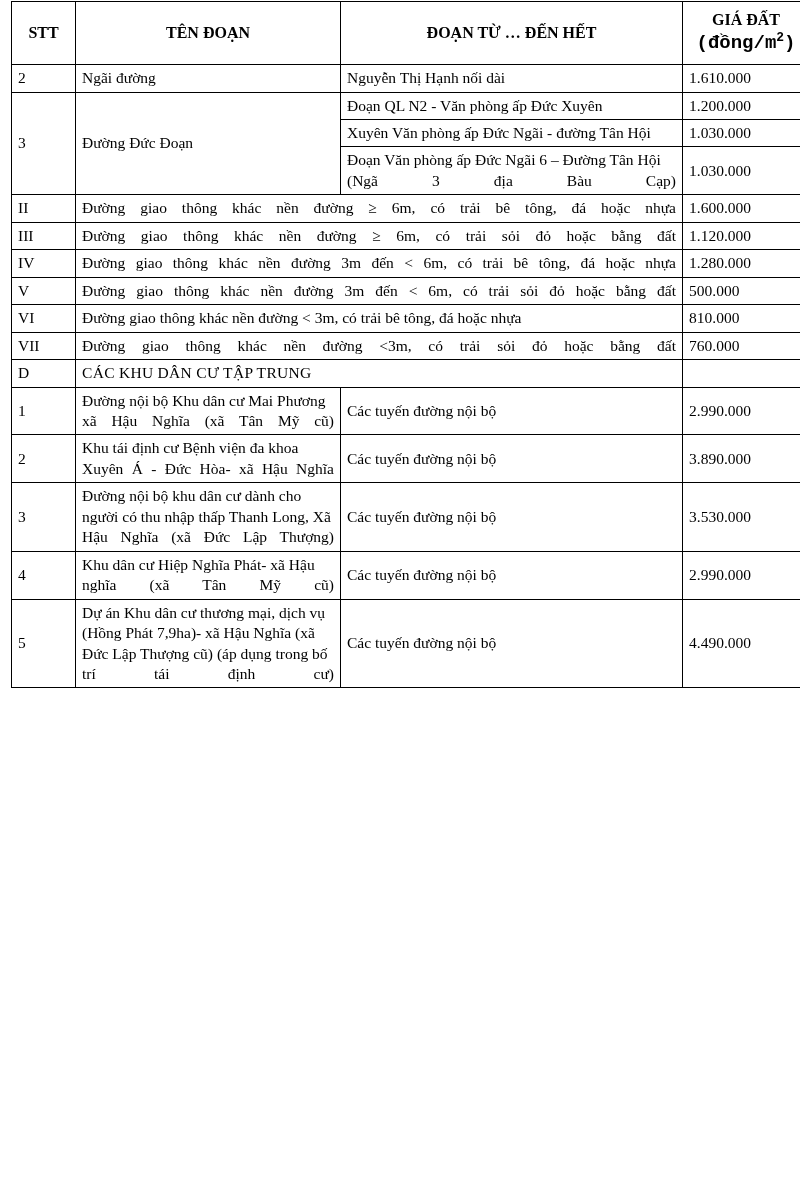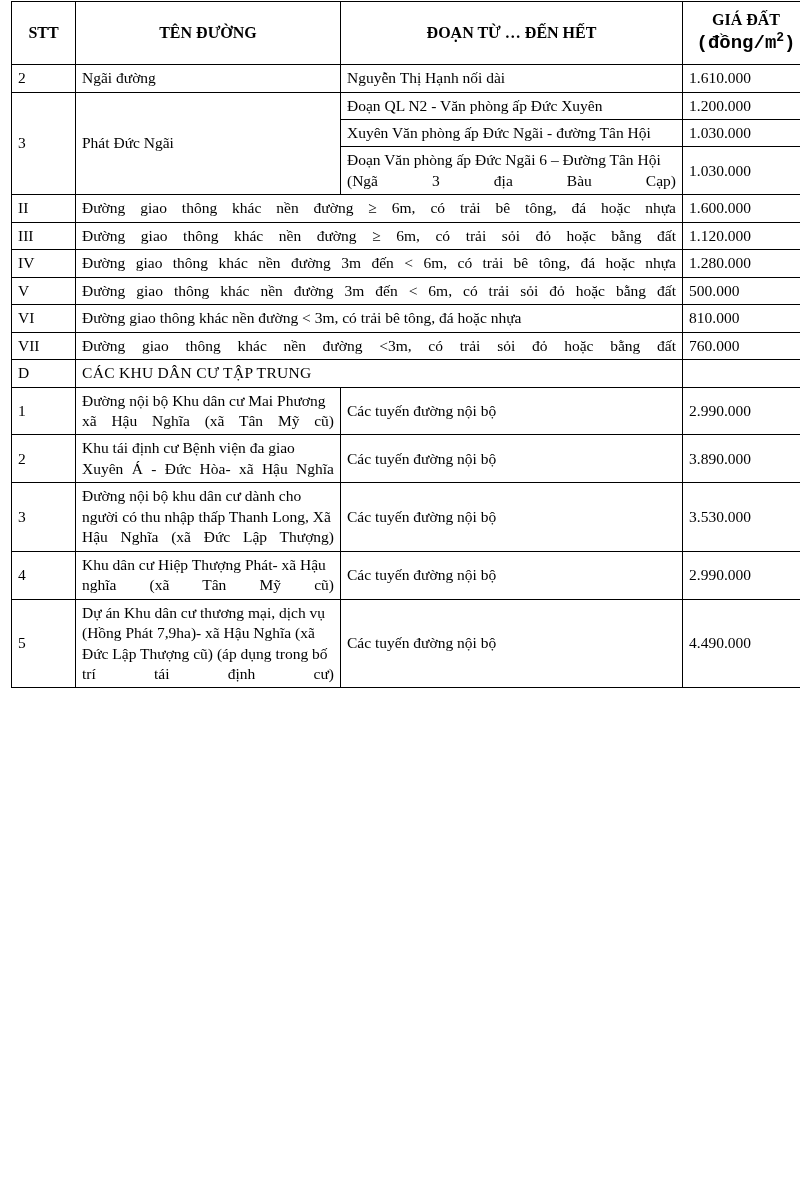--- a/index.html
+++ b/index.html
@@ -62,40 +62,40 @@
 <table id="price-table">
   <colgroup>
     <col class="c-stt">
       <col class="c-name">
       <col class="c-seg">
       <col class="c-price">
   </colgroup>
   <thead>
     <tr>
       <th>STT</th>
-      <th>TÊN ĐƯỜNG</th>
+      <th>TÊN ĐOẠN</th>
       <th>ĐOẠN TỪ … ĐẾN HẾT</th>
       <th>
         <span>GIÁ ĐẤT</span>
         <span class="hdr-sub"><span>(đồng/m</span><sup>2</sup><span>)</span></span>
       </th>
     </tr>
   </thead>
   <tbody>
 
     <tr>
       <td class="ctr mid">2</td>
       <td class="mid">Ngãi đường</td>
       <td class="mid">Nguyễn Thị Hạnh nối dài</td>
       <td class="price mid">1.610.000</td>
     </tr>
 
     <tr>
       <td class="ctr mid" rowspan="3">3</td>
-      <td class="mid" rowspan="3">Phát Đức Ngãi</td>
+      <td class="mid" rowspan="3">Đường Đức Đoạn</td>
       <td class="mid">Đoạn QL N2 - Văn phòng ấp Đức Xuyên</td>
       <td class="price mid">1.200.000</td>
     </tr>
     <tr>
       <td class="mid pad-lg">Xuyên Văn phòng ấp Đức Ngãi - đường Tân Hội</td>
       <td class="price mid">1.030.000</td>
     </tr>
     <tr>
       <td class="mid pad-lg justall">Đoạn Văn phòng ấp Đức Ngãi 6 – Đường Tân Hội (Ngã 3 địa Bàu Cạp)</td>
       <td class="price mid">1.030.000</td>
@@ -145,35 +145,35 @@
 
     <tr>
       <td class="ctr mid">1</td>
       <td class="mid justall pad-lg">Đường nội bộ Khu dân cư Mai Phương xã Hậu Nghĩa (xã Tân Mỹ cũ)</td>
       <td class="mid">Các tuyến đường nội bộ</td>
       <td class="price mid">2.990.000</td>
     </tr>
 
     <tr>
       <td class="ctr mid">2</td>
-      <td class="mid justall pad-lg">Khu tái định cư Bệnh viện đa giao Xuyên Á - Đức Hòa- xã Hậu Nghĩa</td>
+      <td class="mid justall pad-lg">Khu tái định cư Bệnh viện đa khoa Xuyên Á - Đức Hòa- xã Hậu Nghĩa</td>
       <td class="mid">Các tuyến đường nội bộ</td>
       <td class="price mid">3.890.000</td>
     </tr>
 
     <tr>
       <td class="ctr mid">3</td>
       <td class="mid justall pad-lg">Đường nội bộ khu dân cư dành cho người có thu nhập thấp Thanh Long, Xã Hậu Nghĩa (xã Đức Lập Thượng)</td>
       <td class="mid">Các tuyến đường nội bộ</td>
       <td class="price mid">3.530.000</td>
     </tr>
 
     <tr>
       <td class="ctr mid">4</td>
-      <td class="mid justall pad-lg">Khu dân cư Hiệp Thượng Phát- xã Hậu nghĩa (xã Tân Mỹ cũ)</td>
+      <td class="mid justall pad-lg">Khu dân cư Hiệp Nghĩa Phát- xã Hậu nghĩa (xã Tân Mỹ cũ)</td>
       <td class="mid">Các tuyến đường nội bộ</td>
       <td class="price mid">2.990.000</td>
     </tr>
 
     <tr>
       <td class="ctr mid">5</td>
       <td class="mid justall pad-lg">Dự án Khu dân cư thương mại, dịch vụ (Hồng Phát 7,9ha)- xã Hậu Nghĩa (xã Đức Lập Thượng cũ) (áp dụng trong bố trí tái định cư)</td>
       <td class="mid">Các tuyến đường nội bộ</td>
       <td class="price mid">4.490.000</td>
     </tr>

